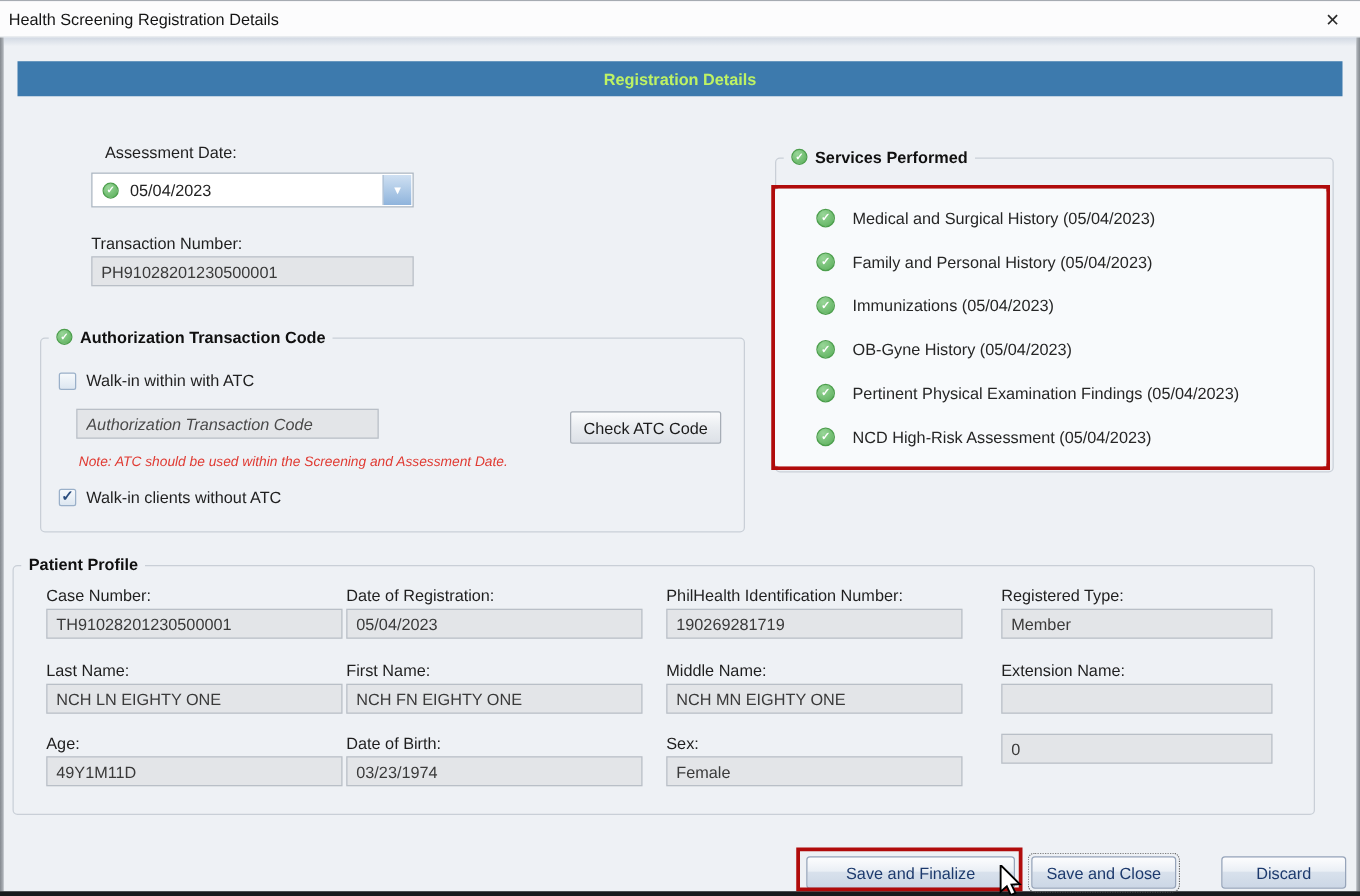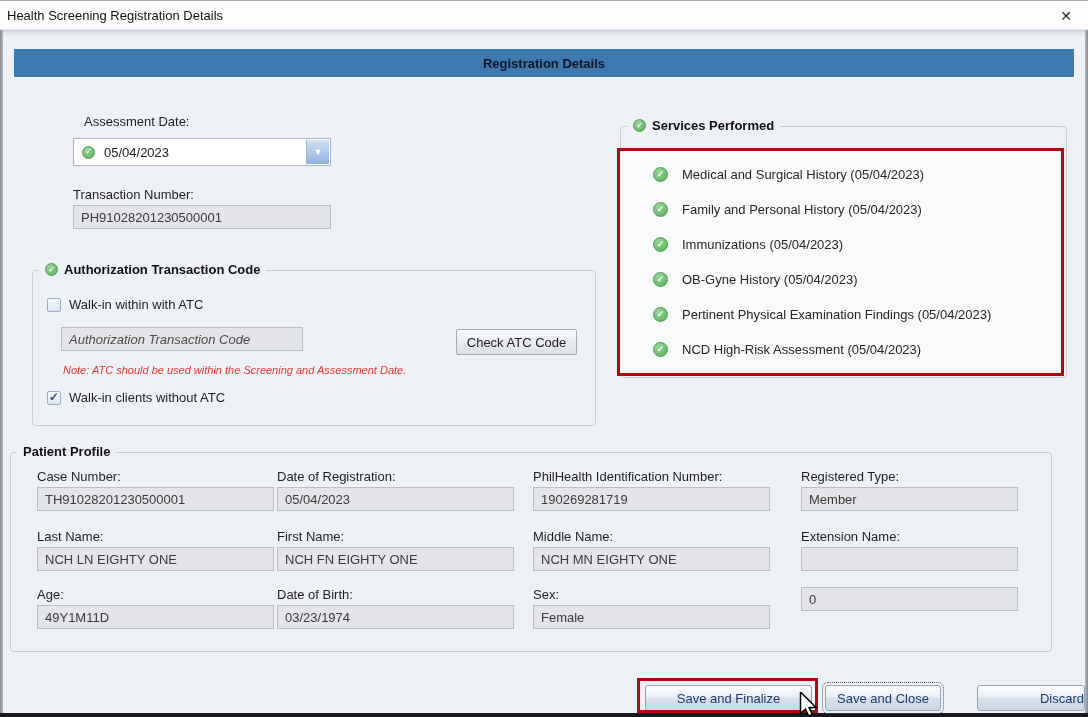--- a/index.html
+++ b/index.html
@@ -19,21 +19,21 @@
   .titlebar .wtitle { padding-left:7px; font-size:13px; color:#141414; }
   .close-btn { position:absolute; right:10px; top:4px; width:24px; height:21px;
                display:flex; align-items:center; justify-content:center; cursor:default; }
   .close-btn span { font-size:14px; color:#2a2a2a; }
 
   .top-band { position:absolute; left:3px; right:3px; top:29px; height:7px;
               background:linear-gradient(#d2d9e3,#eef1f5); }
 
   .hdr-bar { position:absolute; left:14px; top:48px; width:1060px; height:28px;
              background:#3d7aad; display:flex; align-items:center; justify-content:center; }
-  .hdr-bar span { color:#0f172a; font-weight:bold; font-size:13px; }
+  .hdr-bar span { color:#bef264; font-weight:bold; font-size:13px; }
 
   .lbl { position:absolute; font-size:13px; color:#1f1f1f; }
 
   .gcheck { display:inline-flex; width:15px; height:15px; border-radius:50%; flex:0 0 15px;
             background:radial-gradient(circle at 35% 28%, #98d698, #58ad58);
             border:1px solid #4c9e4c; color:#fff; font-size:9px; font-weight:bold;
             align-items:center; justify-content:center; line-height:1; }
   .gcheck.small { width:13px; height:13px; flex:0 0 13px; font-size:8px; }
 
   
@@ -89,21 +89,21 @@
   .c2 { left:266px; width:237px; }
   .c3 { left:522px; width:237px; }
   .c4 { left:790px; width:217px; }
   .r1 { top:16px; } .r2 { top:76px; } .r3 { top:134px; }
 
   .btn { position:absolute; height:26px; border:1px solid #96a4ba; border-radius:3px;
          background:linear-gradient(#fdfdfe,#eaeff5 45%,#d8e1ec 50%,#ccd7e6);
          font-size:13px; color:#1d3a6d; font-family:"Liberation Sans",sans-serif; }
   .btn-finalize { left:645px; top:684px; width:167px; }
   .btn-saveclose { left:825px; top:684px; width:116px; outline:1px dotted #5a5a5a; outline-offset:2px; }
-  .btn-discard { left:977px; top:684px; width:108px;text-align:right; }
+  .btn-discard { left:977px; top:684px; width:100px; }
   .btn-redrect { position:absolute; left:637px; top:677px; width:181px; height:35px;
                  border:3px solid #b00b0b; z-index:6; pointer-events:none; }
 
   .cursor { position:absolute; left:799px; top:691px; z-index:9; }
 </style>
 </head>
 <body>
 
 <div class="window">
 

